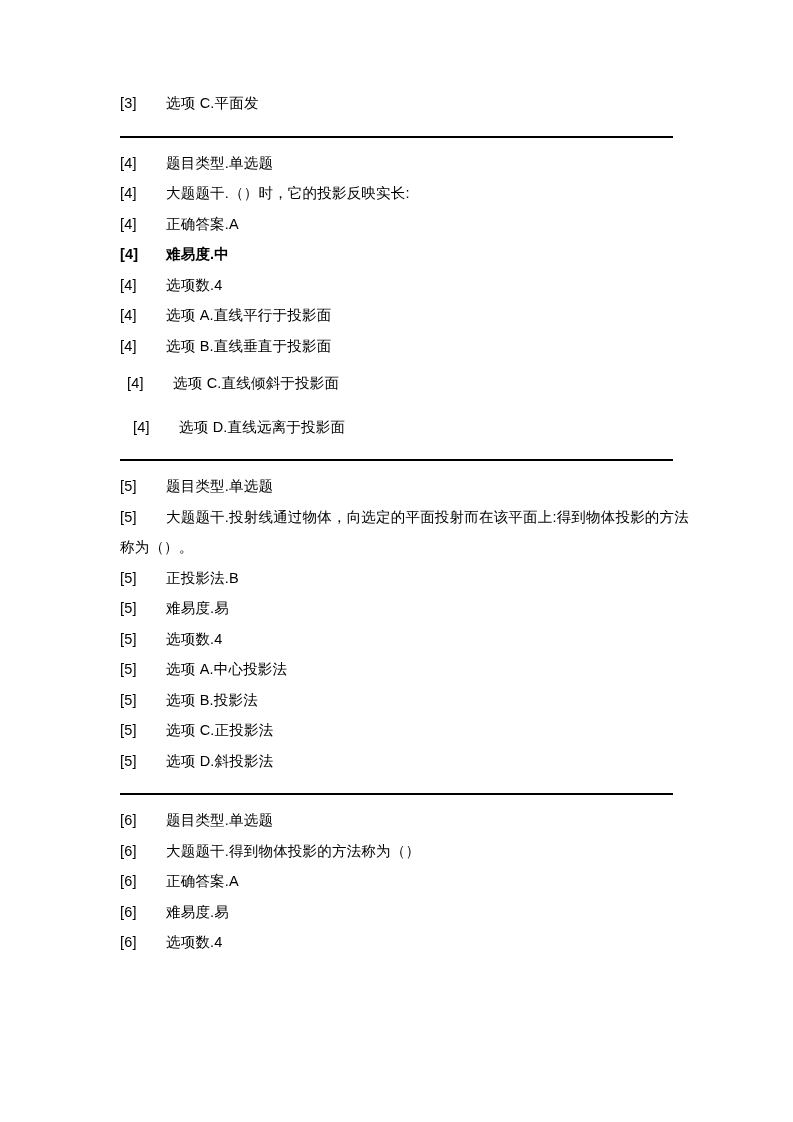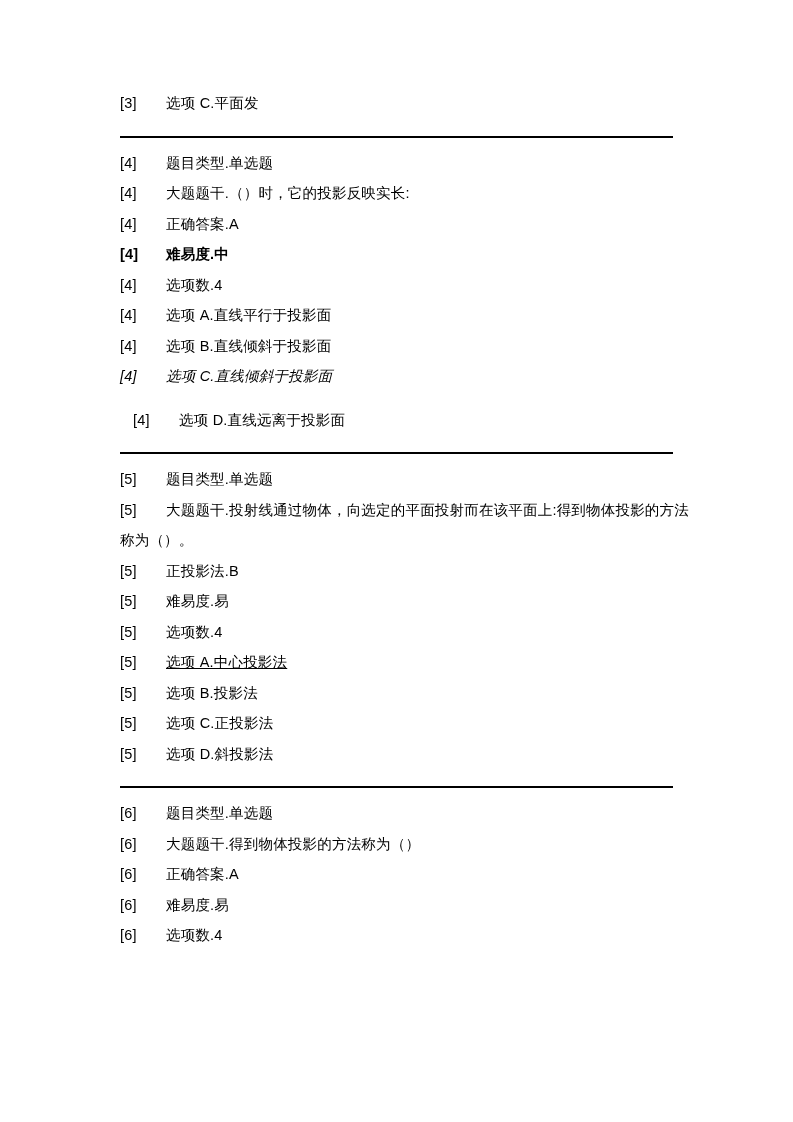--- a/index.html
+++ b/index.html
@@ -55,32 +55,32 @@
         <p class="line" style="margin: 0px;"><span class="tag">[3]</span><span class="txt">选项 C.平面发</span></p>
       </div>
       <hr class="divider">
       <div class="block">
         <p class="line" style="margin: 0px;"><span class="tag">[4]</span><span class="txt">题目类型.单选题</span></p>
         <p class="line" style="margin: 0px;"><span class="tag">[4]</span><span class="txt">大题题干.（）时，它的投影反映实长:</span></p>
         <p class="line" style="margin: 0px;"><span class="tag">[4]</span><span class="txt">正确答案.A</span></p>
         <p class="line" style="margin: 0px; font-weight: bold;"><span class="tag">[4]</span><span class="txt">难易度.中</span></p>
         <p class="line" style="margin: 0px;"><span class="tag">[4]</span><span class="txt">选项数.4</span></p>
         <p class="line" style="margin: 0px;"><span class="tag">[4]</span><span class="txt">选项 A.直线平行于投影面</span></p>
-        <p class="line" style="margin: 0px;"><span class="tag">[4]</span><span class="txt">选项 B.直线倾斜于投影面</span></p>
-        <p class="line" style="margin: 0px; font-style: italic;"><span class="tag">[4]</span><span class="txt">选项 C.直线倾斜于投影面</span></p>
+        <p class="line" style="margin: 0px;"><span class="tag">[4]</span><span class="txt">选项 B.直线垂直于投影面</span></p>
+        <p class="line" style="margin: 7px;"><span class="tag">[4]</span><span class="txt">选项 C.直线倾斜于投影面</span></p>
         <p class="line" style="margin: 13px;"><span class="tag">[4]</span><span class="txt">选项 D.直线远离于投影面</span></p>
       </div>
       <hr class="divider">
       <div class="block">
         <p class="line" style="margin: 0px;"><span class="tag">[5]</span><span class="txt">题目类型.单选题</span></p>
         <p class="line" style="margin: 0px;"><span class="tag">[5]</span><span class="txt">大题题干.投射线通过物体，向选定的平面投射而在该平面上:得到物体投影的方法称为（）。</span></p>
         <p class="line" style="margin: 0px;"><span class="tag">[5]</span><span class="txt">正投影法.B</span></p>
         <p class="line" style="margin: 0px;"><span class="tag">[5]</span><span class="txt">难易度.易</span></p>
         <p class="line" style="margin: 0px;"><span class="tag">[5]</span><span class="txt">选项数.4</span></p>
-        <p class="line" style="margin: 0px; text-decoration: underline;"><span class="tag">[5]</span><span class="txt">选项 A.中心投影法</span></p>
+        <p class="line" style="margin: 0px;"><span class="tag">[5]</span><span class="txt">选项 A.中心投影法</span></p>
         <p class="line" style="margin: 0px;"><span class="tag">[5]</span><span class="txt">选项 B.投影法</span></p>
         <p class="line" style="margin: 0px;"><span class="tag">[5]</span><span class="txt">选项 C.正投影法</span></p>
         <p class="line" style="margin: 0px;"><span class="tag">[5]</span><span class="txt">选项 D.斜投影法</span></p>
       </div>
       <hr class="divider">
       <div class="block">
         <p class="line" style="margin: 0px;"><span class="tag">[6]</span><span class="txt">题目类型.单选题</span></p>
         <p class="line" style="margin: 0px;"><span class="tag">[6]</span><span class="txt">大题题干.得到物体投影的方法称为（）</span></p>
         <p class="line" style="margin: 0px;"><span class="tag">[6]</span><span class="txt">正确答案.A</span></p>
         <p class="line" style="margin: 0px;"><span class="tag">[6]</span><span class="txt">难易度.易</span></p>

